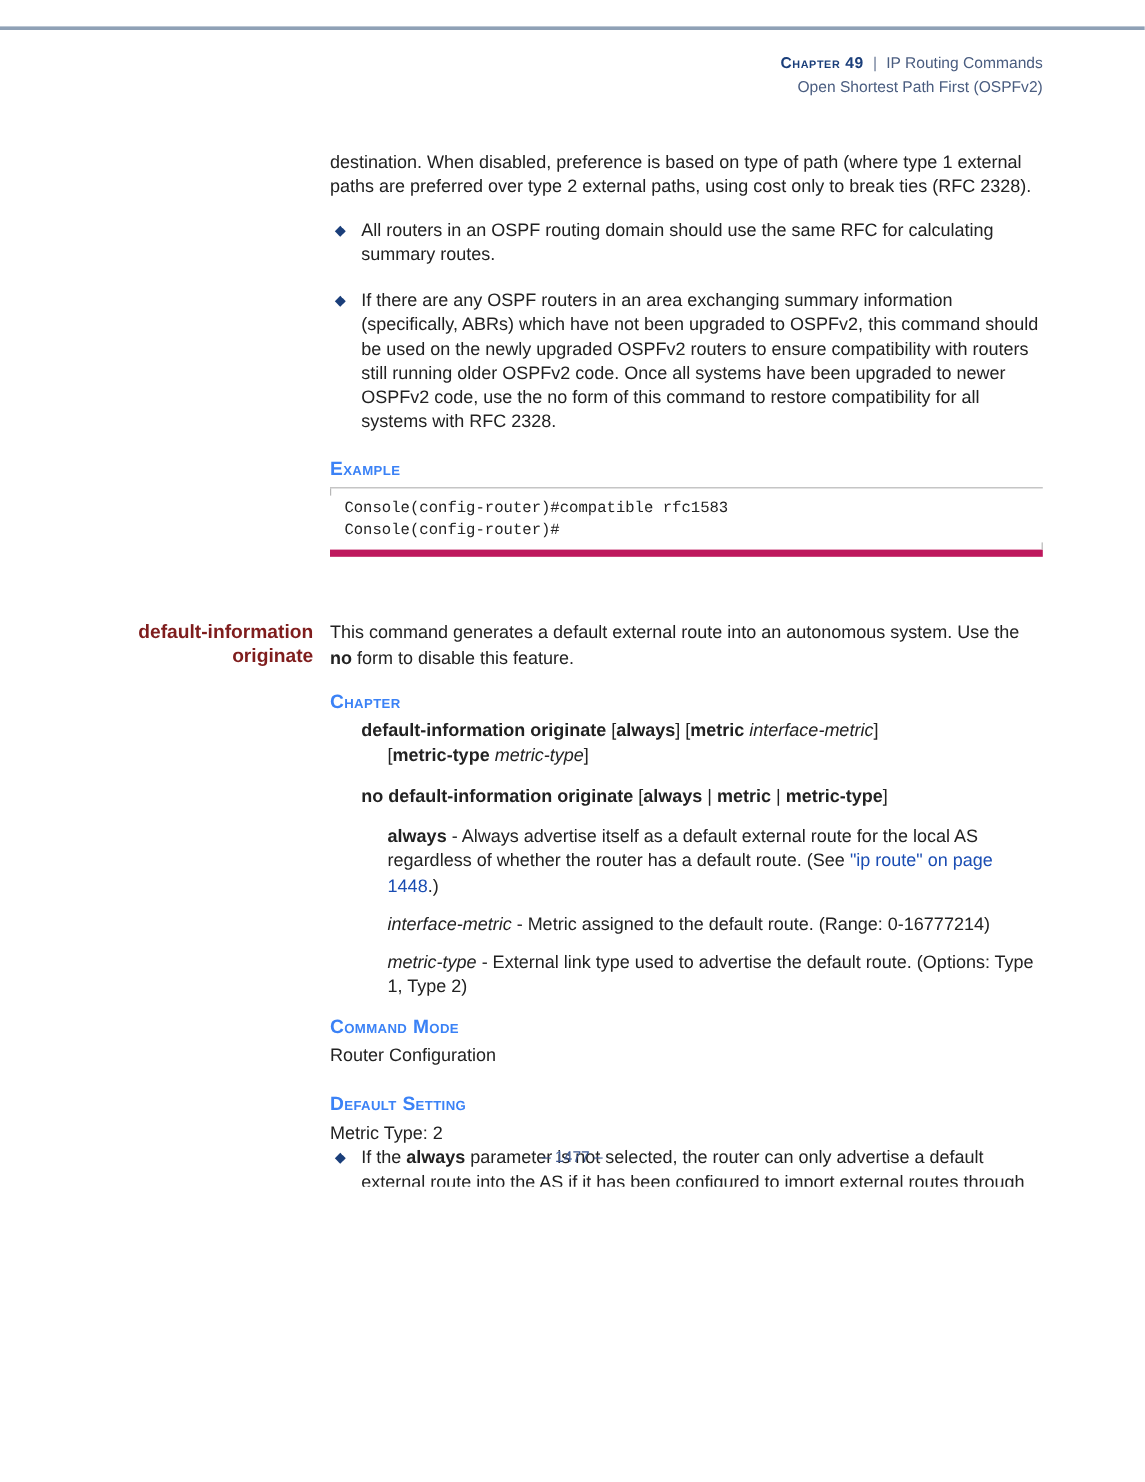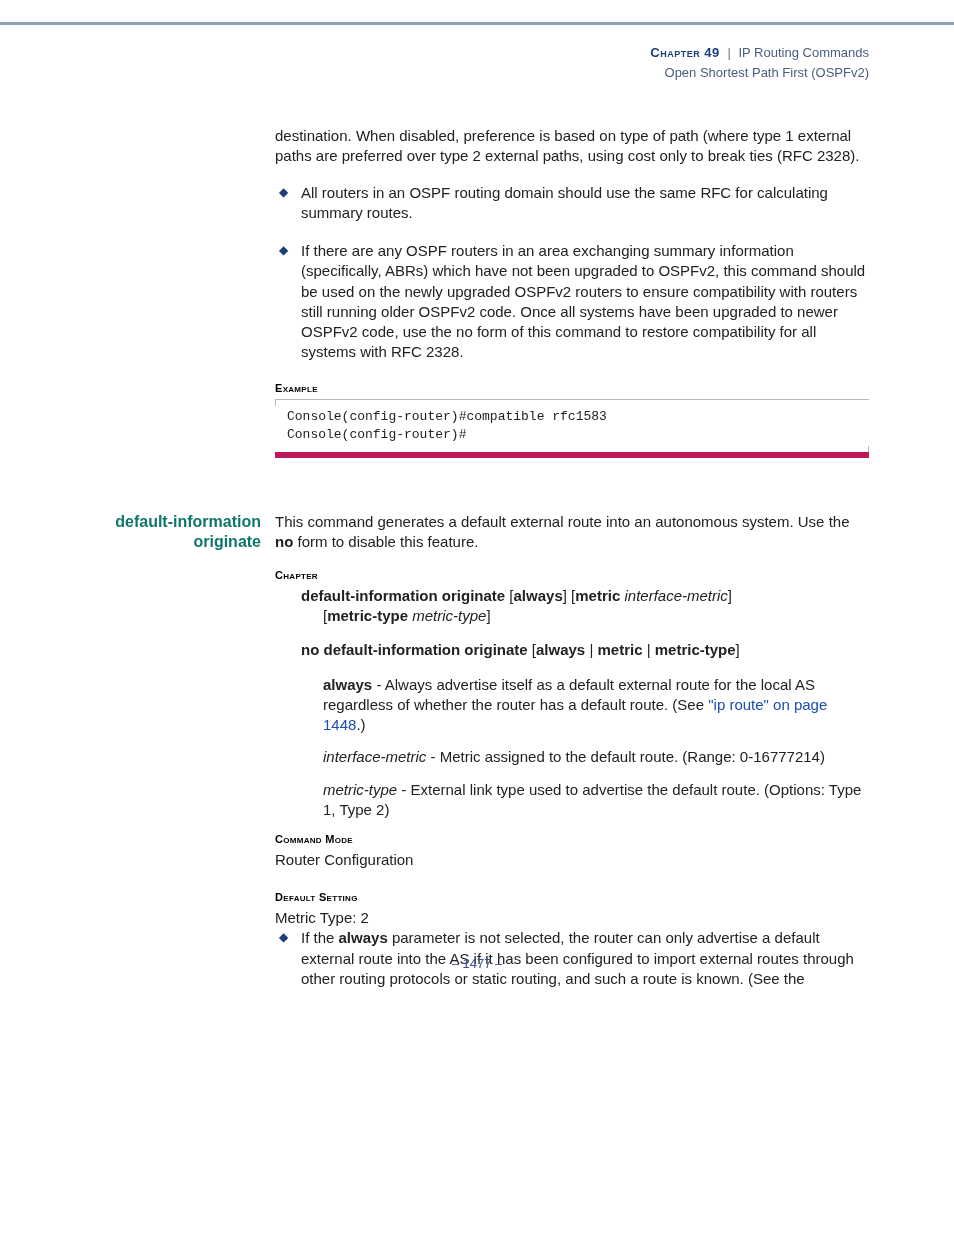--- a/index.html
+++ b/index.html
@@ -43,45 +43,45 @@
   .content {
     display: grid;
     grid-template-columns: 180px 1fr;
     column-gap: 10px;
   }
   .gutter {
     text-align: right;
     padding-right: 4px;
   }
   .cmdname {
-    color: #0f766e;
+    color: #7f1d1d;
     font-weight: bold;
     font-family: Arial, Helvetica, sans-serif;
     font-size: 16px;
     line-height: 1.25;
   }
   .body p { margin: 0 0 16px 0; }
   .bullets { list-style: none; padding: 0; margin: 0 0 6px 0; }
   .bullets li { position: relative; padding-left: 26px; margin-bottom: 18px; }
   .bullets li::before {
     content: "◆";
     position: absolute;
     left: 4px;
     top: 1px;
     color: #1a3e7a;
     font-size: 12px;
   }
   .sect-head {
     font-variant: small-caps;
     font-weight: bold;
-    color: #000000;
+    color: #3b82f6;
     letter-spacing: 0.3px;
     margin-top: 12px;
     margin-bottom: 3px;
-    font-size: 11px;
+    font-size: 16px;
   }
   .codebox {
     border-top: 1px solid #b7b7b7;
     border-bottom: 6px solid #be185d;
     padding: 8px 12px 8px 12px;
     margin-top: 4px;
     margin-bottom: 26px;
     font-family: "Courier New", monospace;
     font-size: 13px;
     white-space: pre;

